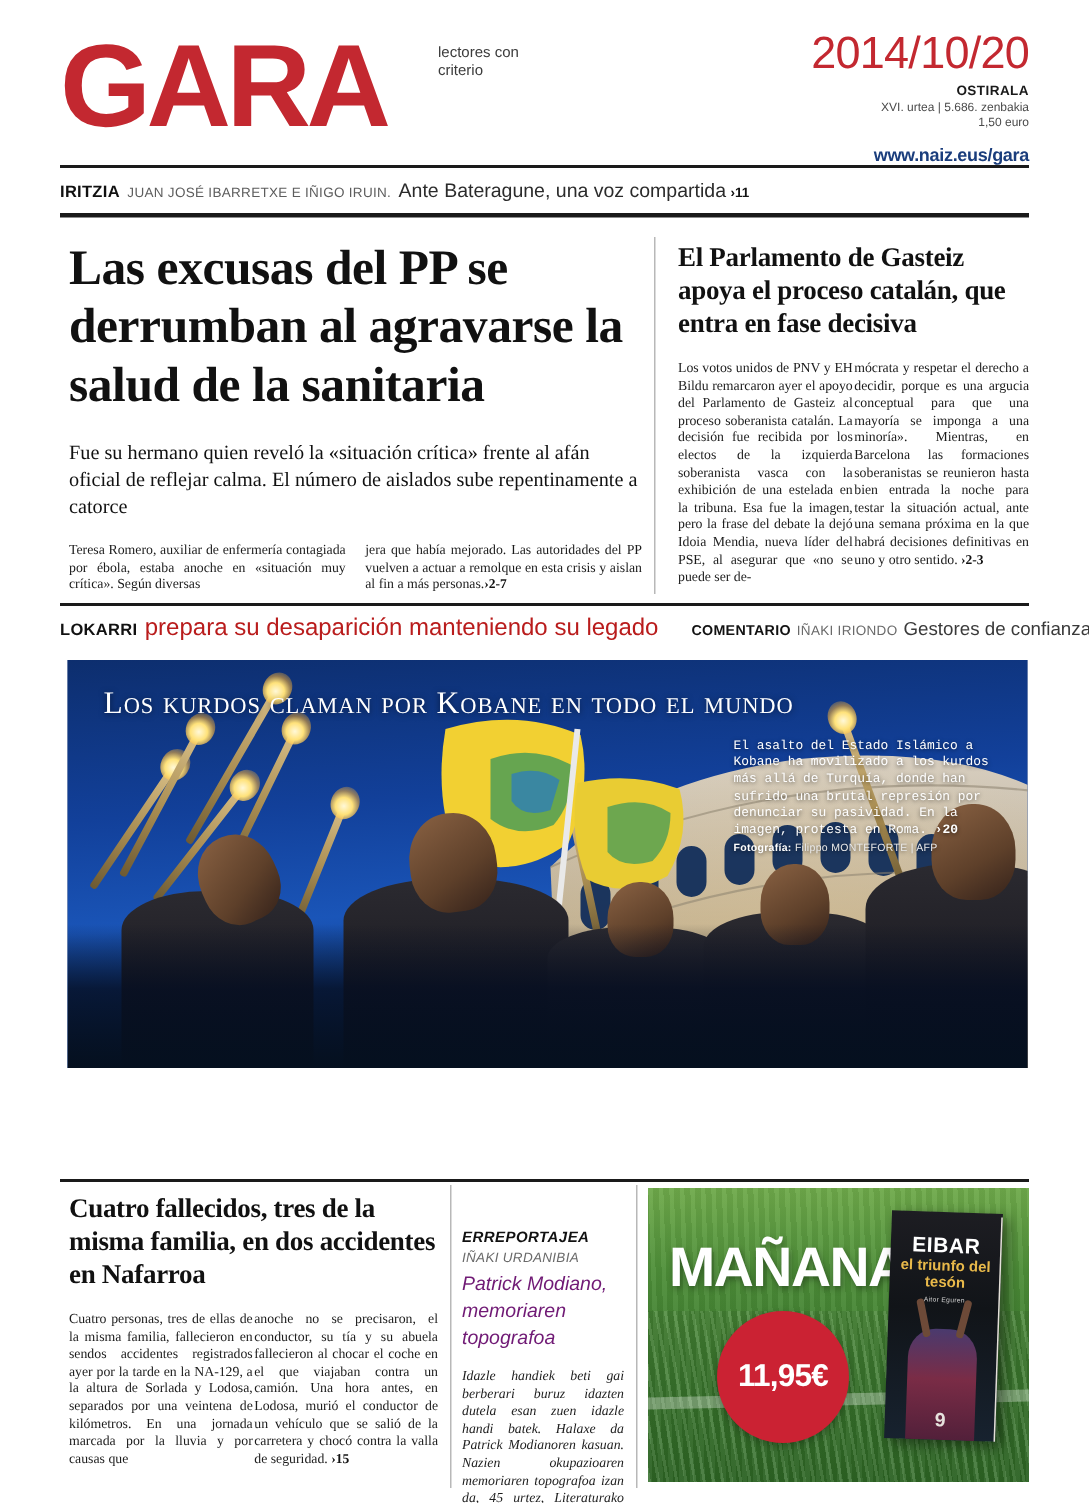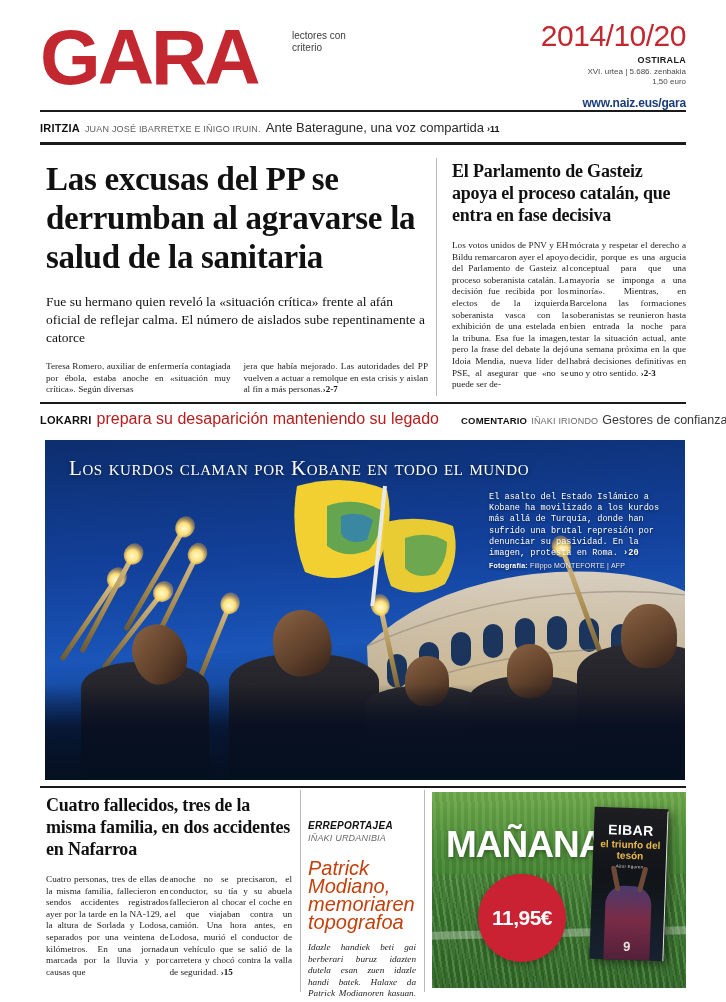--- a/index.html
+++ b/index.html
@@ -78,21 +78,21 @@
   .band { position:absolute; left:40px; top:410px; width:646px; height:20px; white-space:nowrap; }
   .band .lok { font-size:11px; font-weight:bold; color:#111; letter-spacing:0.2px; }
   .band .lok-txt { font-size:16px; color:#b91c1c; margin-left:5px; }
   .band .com { font-size:9.5px; font-weight:bold; color:#111; margin-left:22px; letter-spacing:0.2px; }
   .band .com-auth { font-size:9px; color:#6a6a6a; margin-left:4px; letter-spacing:0.2px; }
   .band .com-title { font-size:12.5px; color:#3a3a3a; margin-left:4px; }
   .band .pref { font-size:9px; font-weight:bold; color:#111; margin-left:3px; }
 
   
   .photo {
-    position:absolute; left:45px; top:440px; width:640px; height:340px;
+    position:absolute; left:45px; top:440px; width:640px; height:272px;
     overflow:hidden; background:#0b2f73;
   }
   .sky {
     position:absolute; inset:0;
     background:linear-gradient(176deg,#0d2e6e 0%,#12409a 34%,#1a55b8 58%,#0f3c82 80%,#0a2355 100%);
   }
   .colosseum {
     position:absolute; right:-10px; bottom:0; width:330px; height:230px;
   }
   .ground {
@@ -154,22 +154,22 @@
     font-weight:bold; font-size:18px; line-height:22px; color:#111;
     letter-spacing:-0.2px;
   }
   .vrule-b1 { position:absolute; left:300px; top:790px; width:1px; height:202px; background:#b8b8b8; }
 
   .bot-mid { position:absolute; left:308px; top:820px; width:108px;font-style:italic; }
   .rep-kicker { font-size:10px; font-weight:bold; color:#111; letter-spacing:0.3px; }
   .rep-auth { font-size:9px; color:#6a6a6a; letter-spacing:0.2px; margin-top:2px; }
   .rep-title {
     font-family:"Liberation Sans", sans-serif;
-    font-size:20px; line-height:18px; color:#c2410c;
-    margin-top:16px; font-weight:normal;
+    font-size:13px; line-height:18px; color:#701a75;
+    margin-top:4px; font-weight:normal;
   }
   .rep-body {
     font-family:"Liberation Serif", serif;
     font-size:9.2px; line-height:11.6px; color:#1c1c1c;
     text-align:justify; margin-top:11px;
   }
   .vrule-b2 { position:absolute; left:424px; top:790px; width:1px; height:202px; background:#b8b8b8; }
 
   
   .ad { position:absolute; left:432px; top:792px; width:254px; height:196px; overflow:hidden; }

